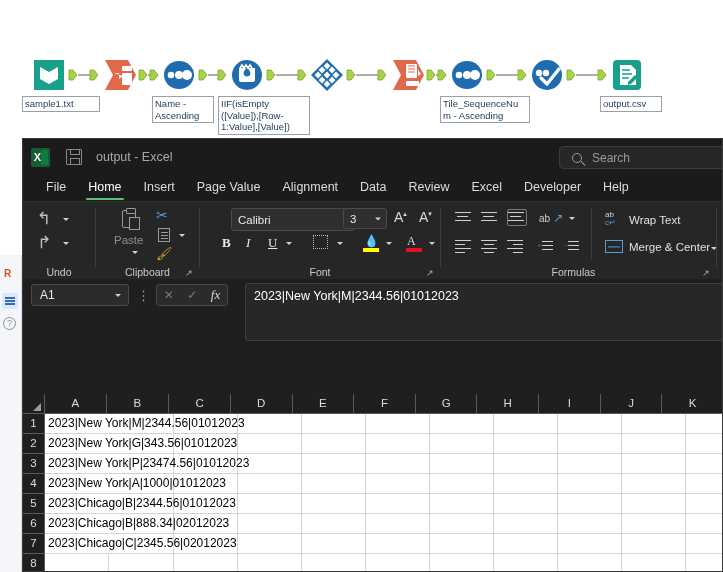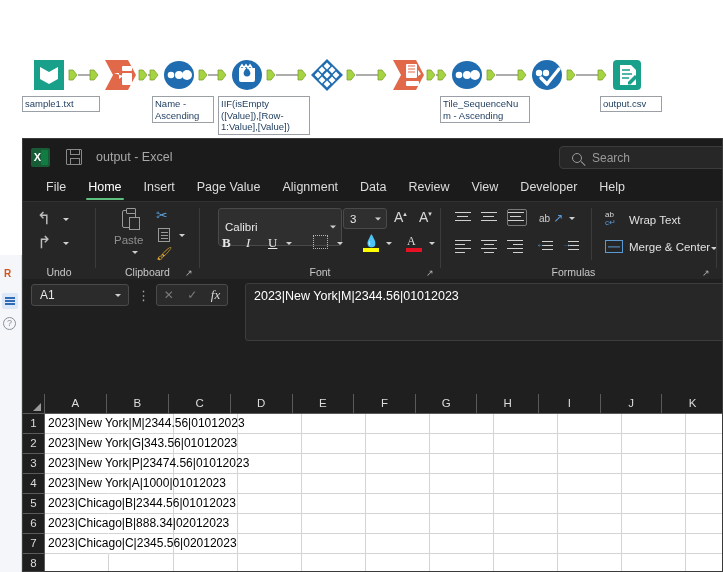--- a/index.html
+++ b/index.html
@@ -448,21 +448,21 @@
     </div>
 
     <div id="excel-tabs">
         <div class="xl-tab">File</div>
         <div class="xl-tab active">Home</div>
         <div class="xl-tab">Insert</div>
         <div class="xl-tab">Page Value</div>
         <div class="xl-tab">Alignment</div>
         <div class="xl-tab">Data</div>
         <div class="xl-tab">Review</div>
-        <div class="xl-tab">View</div>
+        <div class="xl-tab">Excel</div>
         <div class="xl-tab">Developer</div>
         <div class="xl-tab">Help</div>
       </div>
 
     <div id="excel-ribbon">
 
       <div class="rb-group" style="left:0;width:72px;">
         <div class="ico-btn arc" style="left:14px;top:6px;">↰</div>
         <span class="caret" style="position:absolute;left:40px;top:16px;"></span>
         <div class="ico-btn arc" style="left:14px;top:30px;transform:scaleX(-1);">↰</div>
@@ -485,21 +485,21 @@
             <i style="top:9px"></i>
         </div>
         <span class="caret" style="position:absolute;left:83px;top:32px;"></span>
         <div class="brush" style="left:60px;top:44px;color:#e0a830;">🖌</div>
         <div class="rb-title">Clipboard</div>
         <div class="rb-dialog-launcher" style="right:4px;">↗</div>
       </div>
       <div class="rb-sep" style="left:176px;"></div>
 
       <div class="rb-group" style="left:177px;width:240px;">
-        <div class="combo" style="left:18px;top:6px;width:124px;height:38px;">
+        <div class="combo" style="left:31px;top:6px;width:124px;height:23px;">
           <span>Calibri</span>
           <span class="cb-caret caret"></span>
         </div>
         <div class="combo" style="left:143px;top:6px;width:44px;height:21px;">
           <span>3</span>
           <span class="cb-caret caret"></span>
         </div>
         <div class="grow-a" style="left:194px;top:7px;">A<sup style="font-size:7px">▴</sup></div>
         <div class="shrink-a" style="left:219px;top:7px;">A<sup style="font-size:7px">▾</sup></div>
 

